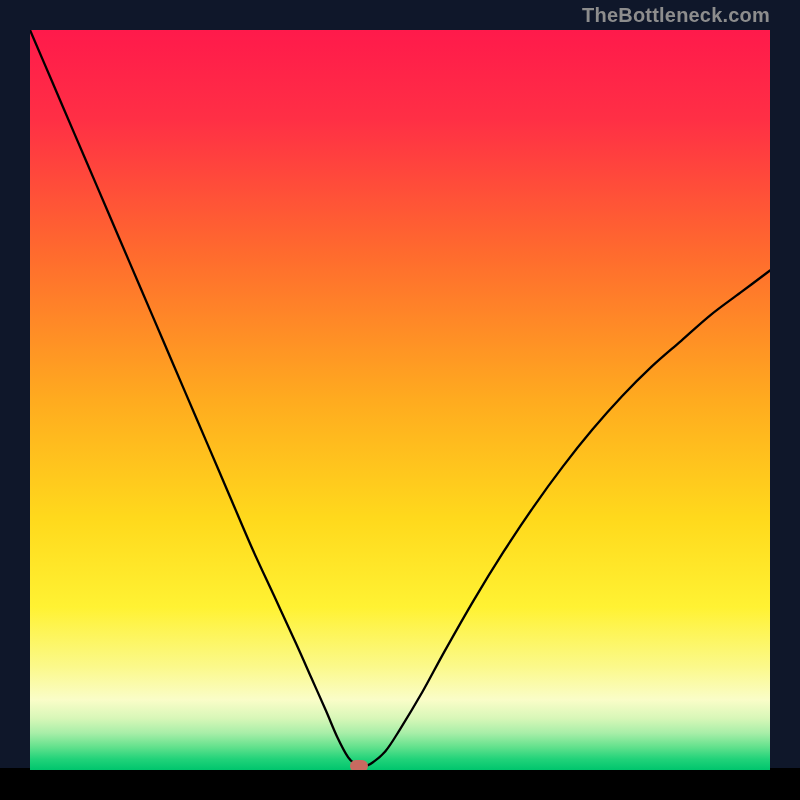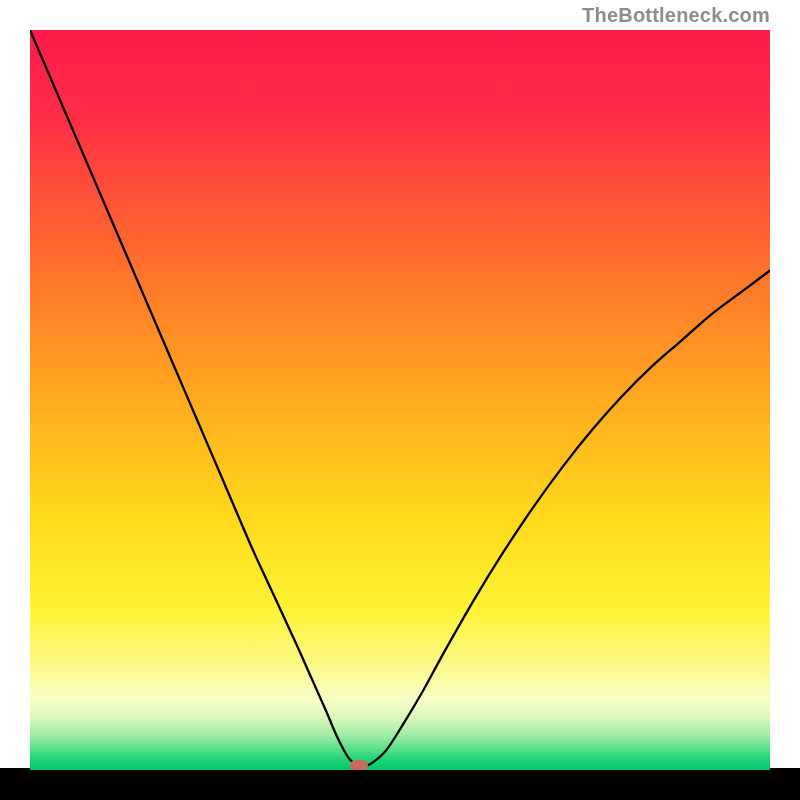--- a/index.html
+++ b/index.html
@@ -9,21 +9,21 @@
     height: 800px;
     background: #000000;
     overflow: hidden;
   }
   .frame {
     position: absolute;
     left: 0;
     top: 0;
     width: 800px;
     height: 768px;
-    background: #ffffff;
+    background: #0f172a;
   }
   .plot-area {
     position: absolute;
     left: 30px;
     top: 30px;
     width: 740px;
     height: 740px;
     overflow: hidden;
   }
   .gradient-bg {

